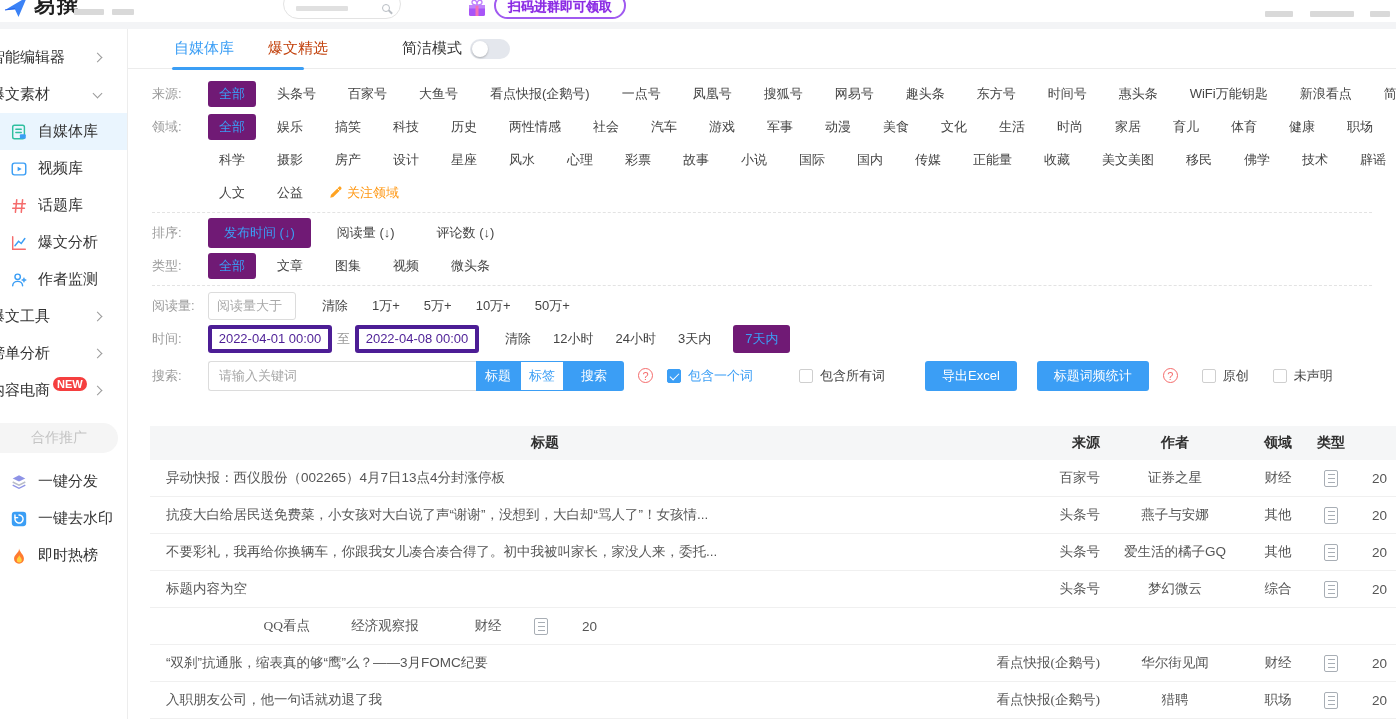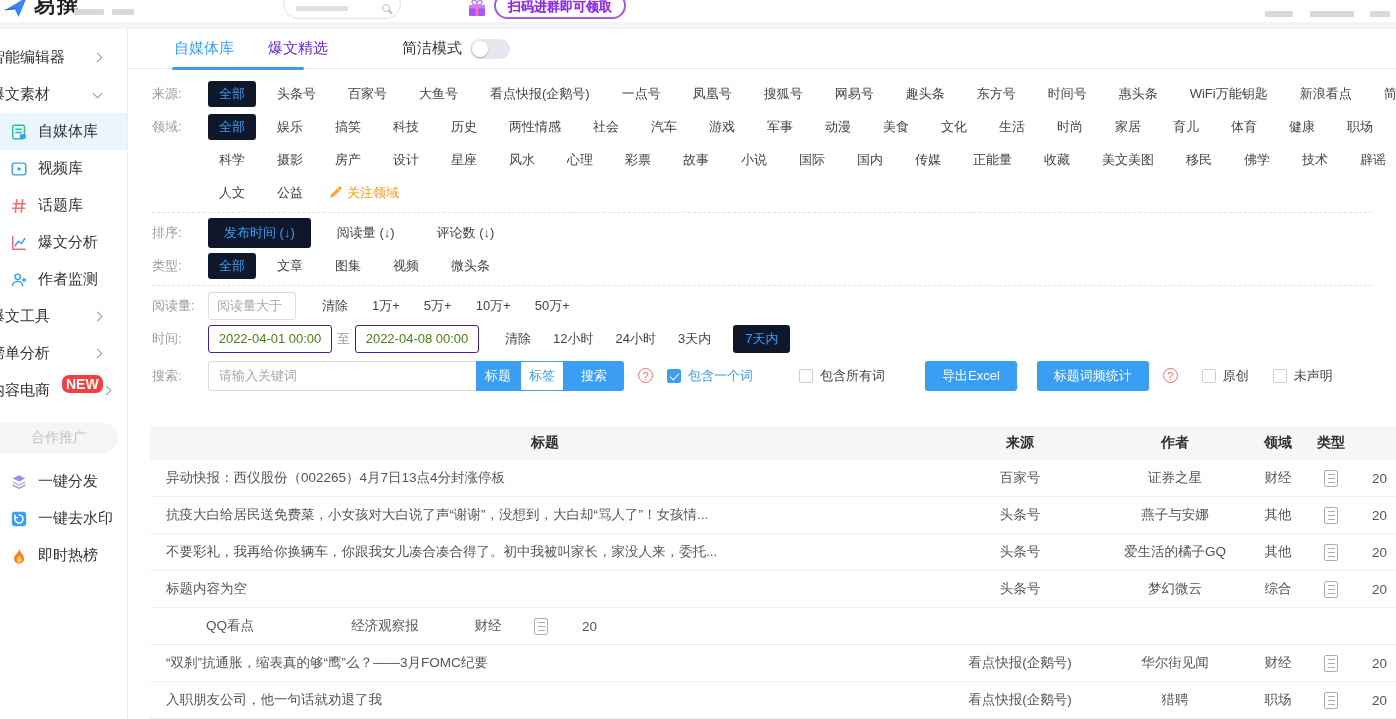--- a/index.html
+++ b/index.html
@@ -37,53 +37,53 @@
   .sgroup .glabel { margin-left:-12px; white-space:nowrap; }
   .chev { width:7px; height:7px; border-right:1.5px solid #9a9a9a; border-bottom:1.5px solid #9a9a9a;
     margin-left:auto; margin-right:26px; transform:rotate(-45deg); flex-shrink:0; }
   .chev.down { transform:rotate(45deg); margin-top:-3px; }
   .sleaf { padding-left:10px; gap:10px; }
   .sleaf.active { background:#eaf5fe; }
   .sleaf svg { flex-shrink:0; }
   .ssection { width:118px; height:30px; margin:14px 0 10px 0; background:#f5f5f5;
     border-radius:0 15px 15px 0; color:#c4c4c4; font-size:14px;
     display:flex; align-items:center; justify-content:center; }
-  .newbadge { font-size:14px; font-weight:bold; background:#f53f3f; color:#fff; border-radius:7px;
-    padding:1px 4px; margin-left:12px; transform:translateY(-7px); }
+  .newbadge { font-size:11px; font-weight:bold; background:#f53f3f; color:#fff; border-radius:7px;
+    padding:1px 4px; margin-left:3px; transform:translateY(-7px); }
   .sname { white-space:nowrap; }
 
   
   .tabs { height:40px; border-bottom:1px solid #ececec; display:flex; align-items:center; padding-left:46px; }
-  .tab { font-size:15px; color:#6d28d9; margin-right:34px; position:relative; cursor:pointer; }
+  .tab { font-size:15px; color:#c2410c; margin-right:34px; position:relative; cursor:pointer; }
   .tab.active { color:#3b9ef5; }
   .tab.active::after { content:""; position:absolute; left:-2px; width:132px; height:3px; border-radius:2px;
     background:#3b9ef5; bottom:-12px; }
   .mode { display:flex; align-items:center; gap:8px; margin-left:40px; font-size:15px; color:#333; }
   .switch { width:40px; height:20px; border-radius:10px; background:#e4e7ed; position:relative; cursor:pointer; display:inline-block; }
   .switch .knob { position:absolute; left:2px; top:2px; width:16px; height:16px; border-radius:50%; background:#fff;
     box-shadow:0 1px 2px rgba(0,0,0,.25); }
 
   
   .filters { padding-top:8px; font-size:13px; }
   .frow { display:flex; align-items:center; min-height:33px; padding-left:24px; }
   .flabel { width:56px; color:#9b9b9b; flex-shrink:0; }
   .chips { display:flex; align-items:center; gap:10px; white-space:nowrap; overflow:hidden; flex:1; }
   .chip { padding:4px 11px; border-radius:3px; color:#444; cursor:pointer; flex-shrink:0; }
-  .chip.sel { background:#0f172a; color:#3b9ef5; }
+  .chip.sel { background:#701a75; color:#3b9ef5; }
   .chips.big .chip { padding:6px 16px; }
   .follow { color:#ff9712; display:flex; align-items:center; gap:4px; cursor:pointer; flex-shrink:0; margin-left:4px; }
   hr.dash { border:none; border-top:1px dashed #e3e3e3; margin:3px 24px 3px 24px; }
 
   .input-sm { width:88px; height:28px; border:1px solid #dcdcdc; border-radius:3px; padding:0 8px;
     font-size:13px; color:#555; outline:none; }
   .input-sm::placeholder { color:#a8a8a8; }
   .links { display:flex; align-items:center; gap:24px; margin-left:26px; }
   .lnk { color:#444; cursor:pointer; }
-  .input-date { width:124px; height:28px; border:1px solid #4c1d95; border-radius:3px; text-align:center;
-    font-size:13px; color:#4d7c0f; outline:none; }
+  .input-date { width:124px; height:28px; border:4px solid #4c1d95; border-radius:3px; text-align:center;
+    font-size:13px; color:#4c1d95; outline:none; }
   .to { color:#999; margin:0 5px; }
   .tlinks { gap:22px; }
   .tlinks .chip.sel { padding:5px 12px; }
 
   .searchrow { margin-top:4px; }
   .input-kw { width:268px; height:30px; border:1px solid #dcdcdc; border-right:none; border-radius:3px 0 0 3px;
     padding:0 10px; font-size:13px; color:#555; outline:none; }
   .input-kw::placeholder { color:#a8a8a8; }
   .seg { height:30px; width:44px; font-size:13px; border:none; cursor:pointer; }
   .seg-on { background:#3b9ef5; color:#fff; }
@@ -104,21 +104,21 @@
   .cb.gap2 { margin-left:24px; }
   .cbl { margin-left:7px; color:#444; }
   .cbl.blue { color:#3b9ef5; }
 
   
   .table { margin:34px 0 0 22px; width:1470px; font-size:13.5px; }
   .thead { display:flex; height:34px; align-items:center; background:#f5f6f7; font-weight:bold; color:#2f2f2f; font-size:14px; }
   .trow { display:flex; height:37px; align-items:center; border-bottom:1px solid #f0f0f0; color:#555; }
   .c0 { flex:0 0 790px; padding-left:16px; white-space:nowrap; overflow:hidden; }
   .thead .c0 { text-align:center; padding-left:0; }
-  .c1 { flex:0 0 160px; text-align:center; }
+  .c1 { flex:0 0 160px; text-align:right;font-family:Liberation Serif, serif; }
   .c2 { flex:0 0 150px; text-align:center; }
   .c3 { flex:0 0 56px; text-align:center; }
   .c4 { flex:0 0 50px; text-align:center; display:flex; justify-content:center; align-items:center; }
   .thead .c4 { display:block; }
   .c5 { flex:0 0 160px; padding-left:16px; white-space:nowrap; }
   .doc-icon { display:inline-block; width:14px; height:17px; border:1.4px solid #a8aeb5; border-radius:2px; position:relative; }
   .doc-icon::after { content:""; position:absolute; left:2.5px; top:3px; width:7px; height:1.6px; background:#a8aeb5;
     box-shadow:0 4px 0 #a8aeb5, 0 8px 0 #a8aeb5; }
 </style>
 </head>

